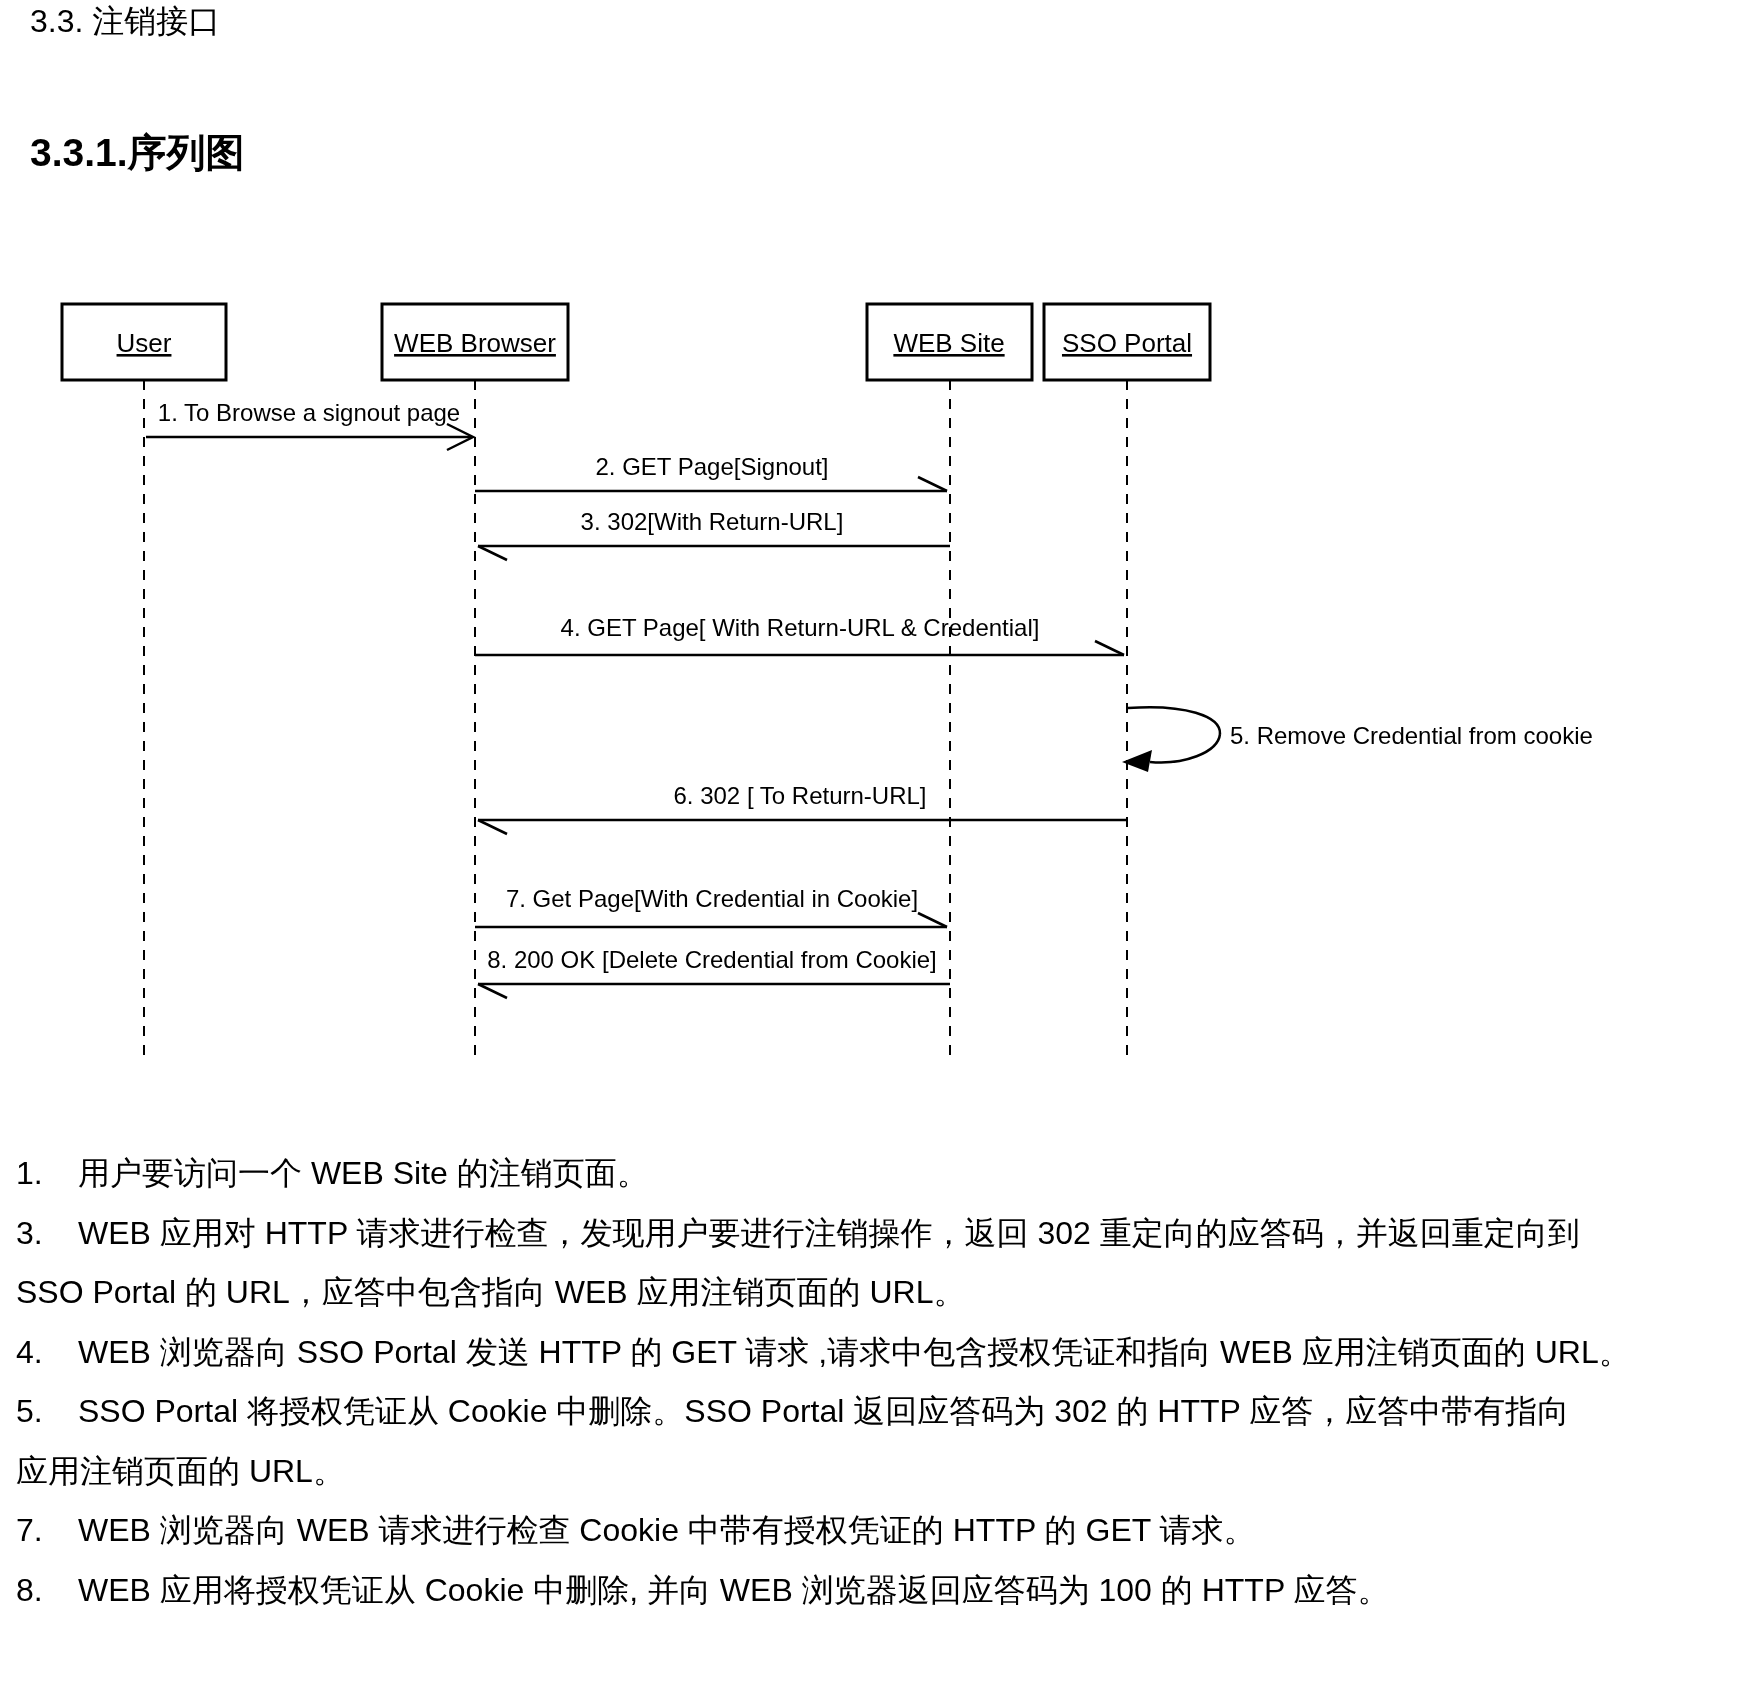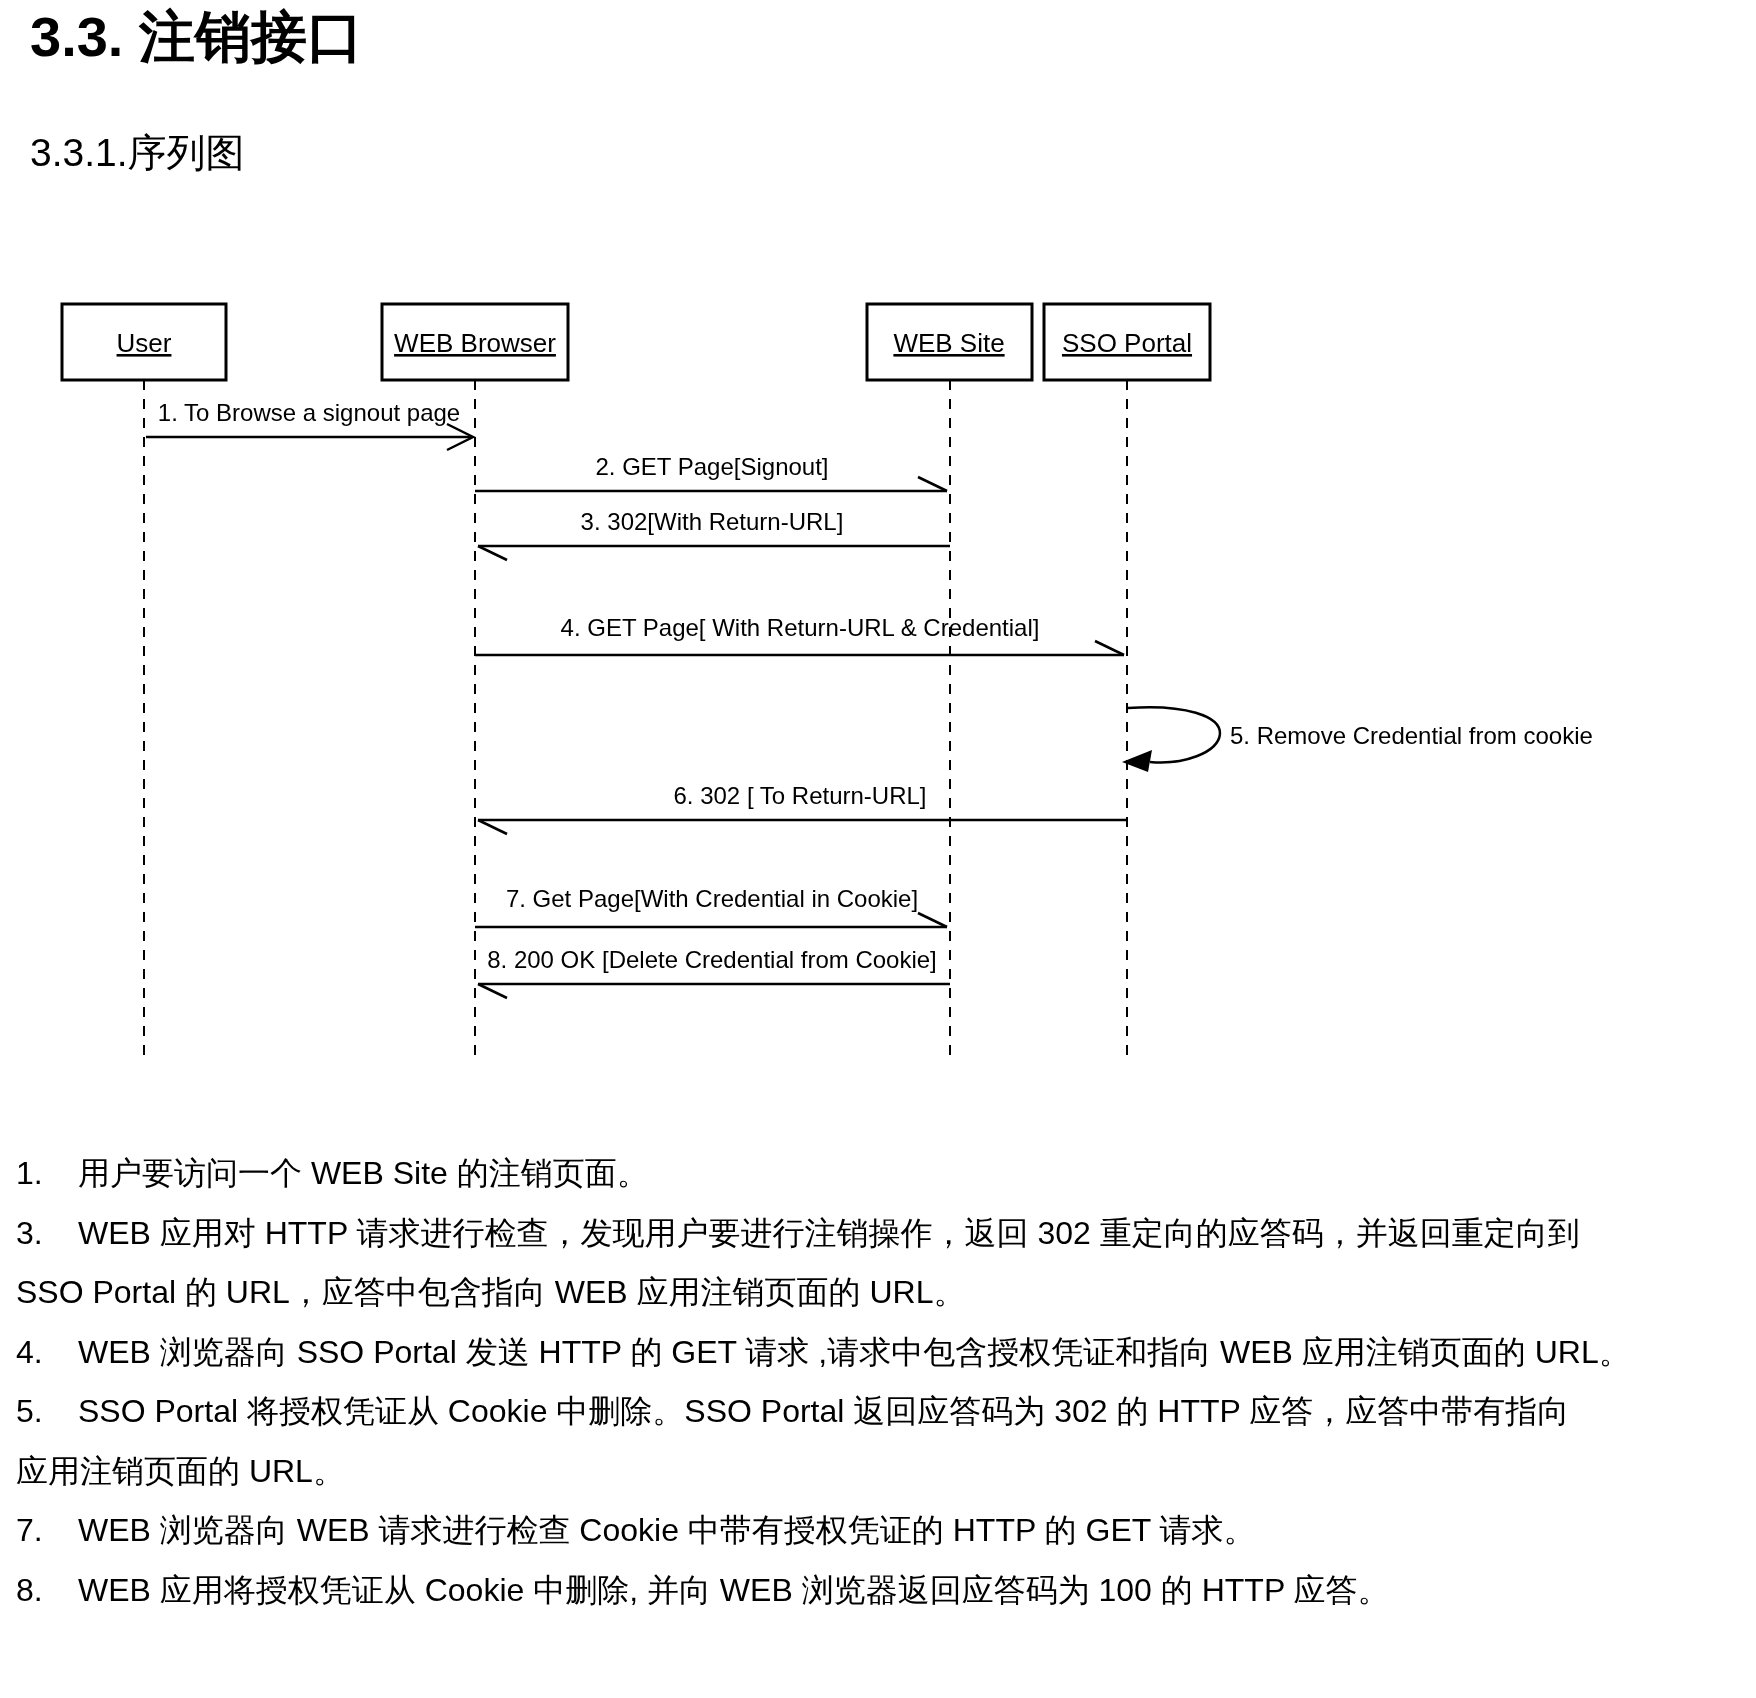--- a/index.html
+++ b/index.html
@@ -1,19 +1,19 @@
 <!DOCTYPE html>
 <html><head>
 <meta charset="utf-8">
 <style>
   html,body{margin:0;padding:0;background:#fff;}
   body{width:1756px;height:1698px;position:relative;overflow:hidden;
        font-family:"Liberation Sans","DejaVu Sans",sans-serif;color:#000;}
-  .h1{position:absolute;left:30px;top:0px;font-size:56px;font-weight:700;letter-spacing:0;}
-  .h2{position:absolute;left:30px;top:126px;font-size:39px;font-weight:400;}
+  .h1{position:absolute;left:30px;top:0px;font-size:32px;font-weight:400;letter-spacing:0;}
+  .h2{position:absolute;left:30px;top:126px;font-size:39px;font-weight:700;}
   svg.diagram{position:absolute;left:0;top:0;}
   svg .box{fill:#fff;stroke:#000;stroke-width:3;}
   svg .actor-label{font-size:26px;text-decoration:underline;text-anchor:middle;fill:#000;}
   svg .lifeline{stroke:#000;stroke-width:2;stroke-dasharray:10 9;fill:none;}
   svg .msg{stroke:#000;stroke-width:2.5;fill:none;}
   svg .msg-label{font-size:24px;fill:#000;text-anchor:middle;}
   svg .msg-label.start{text-anchor:start;}
   svg .loophead{fill:#000;stroke:none;}
   .notes{position:absolute;left:16px;top:1144px;width:1726px;font-size:32px;line-height:59.5px;white-space:nowrap;}
   .notes .num{display:inline-block;min-width:62px;}

